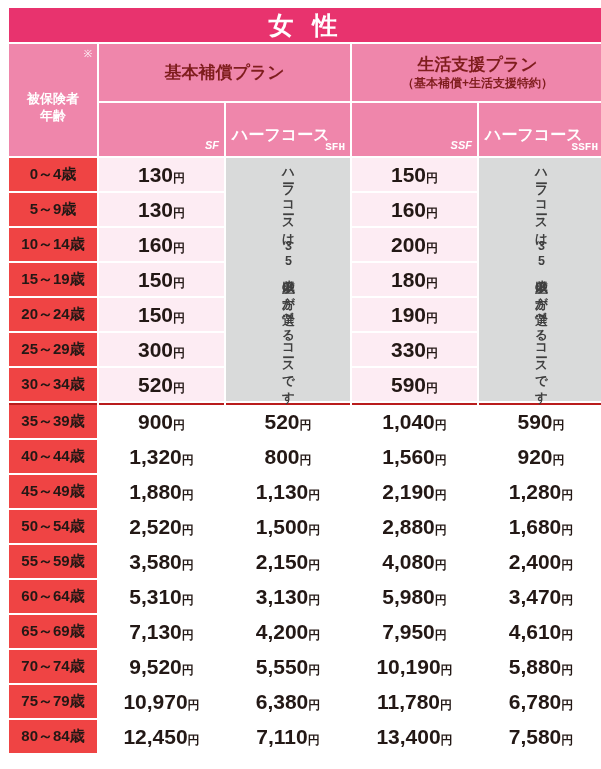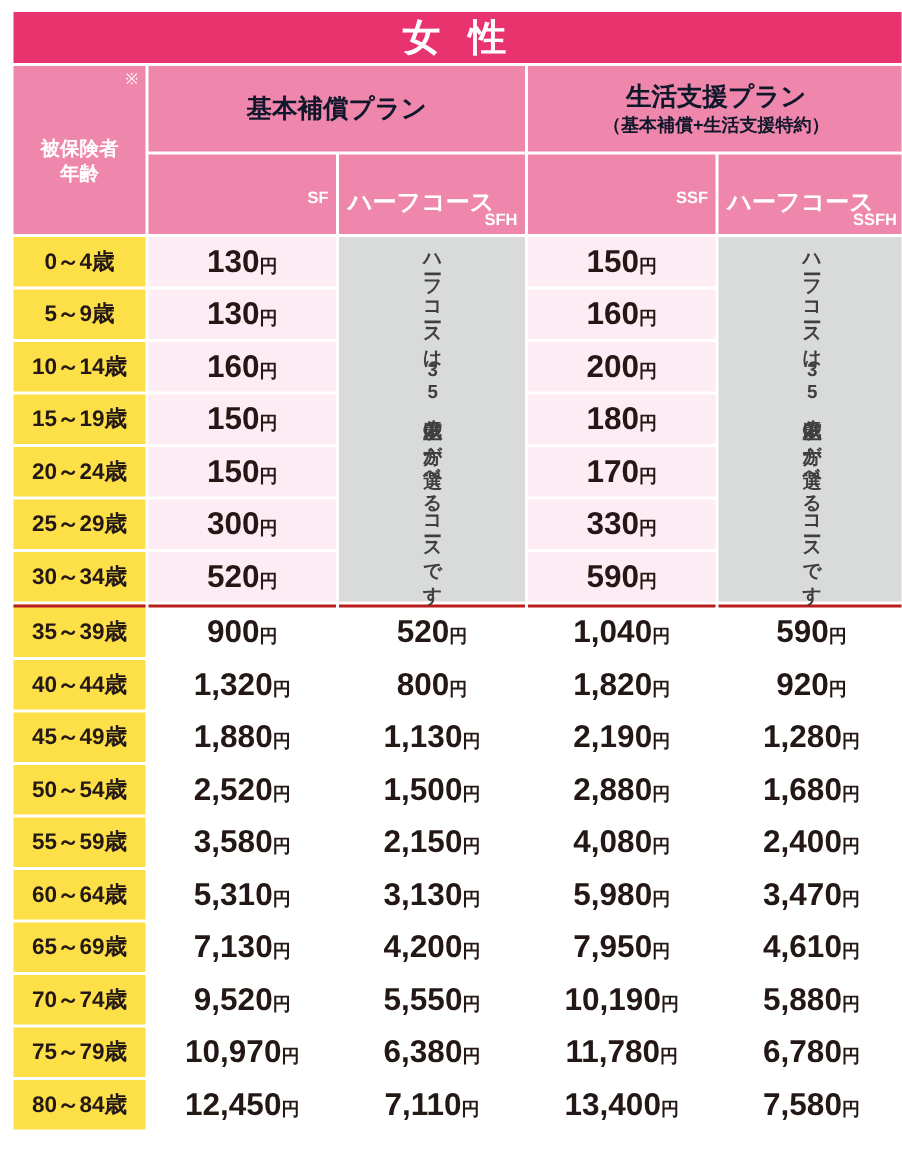--- a/index.html
+++ b/index.html
@@ -39,21 +39,21 @@
     color: #ffffff;
     font-size: 25px;
     letter-spacing: 6px;
     height: 34px;
     line-height: 34px;
     font-weight: bold;
   }
   
   .plan-head {
     background: #ef86ab;
-    color: #0f172a;
+    color: #7f1d1d;
     font-size: 17px;
     line-height: 1.25;
     height: 56px;
     padding: 2px 2px;
   }
   .plan-head .sub {
     font-size: 12px;
     display: block;
     font-weight: bold;
   }
@@ -80,23 +80,24 @@
   .code-head {
     background: #ef86ab;
     color: #ffffff;
     height: 52px;
     position: relative;
     font-size: 11px;
   }
   .code-head .code {
     position: absolute;
     right: 5px;
-    bottom: 18px;
+    bottom: 5px;
     font-size: 11px;
     font-weight: bold;
+    font-style: italic;
   }
   .half-head {
     background: #ef86ab;
     color: #ffffff;
     height: 52px;
     position: relative;
   }
   .half-head .hc {
     position: absolute;
     left: 6px;
@@ -104,24 +105,25 @@
     font-size: 16px;
     font-weight: bold;
     margin-top: 14px;
   }
   .half-head .code {
     position: absolute;
     right: 5px;
     bottom: 3px;
     font-size: 11px;
     font-weight: bold;
+    font-family: Liberation Mono, monospace;
   }
   
   .age {
-    background: #fde047;
+    background: #ef4444;
     color: #231815;
     font-size: 15px;
     height: 33px;
     white-space: nowrap;
   }
   
   .val {
     background: #ffffff;
     font-size: 21px;
     height: 33px;
@@ -223,21 +225,21 @@
           <td class="val pale"><span>200</span><span class="yen">円</span></td>
         </tr>
         <tr>
           <td class="age">15～19歳</td>
           <td class="val pale"><span>150</span><span class="yen">円</span></td>
           <td class="val pale"><span>180</span><span class="yen">円</span></td>
         </tr>
         <tr>
           <td class="age">20～24歳</td>
           <td class="val pale"><span>150</span><span class="yen">円</span></td>
-          <td class="val pale"><span>170</span><span class="yen">円</span></td>
+          <td class="val pale"><span>190</span><span class="yen">円</span></td>
         </tr>
         <tr>
           <td class="age">25～29歳</td>
           <td class="val pale"><span>300</span><span class="yen">円</span></td>
           <td class="val pale"><span>330</span><span class="yen">円</span></td>
         </tr>
         <tr>
           <td class="age">30～34歳</td>
           <td class="val pale"><span>520</span><span class="yen">円</span></td>
           <td class="val pale"><span>590</span><span class="yen">円</span></td>
@@ -246,21 +248,21 @@
           <td class="age">35～39歳</td>
           <td class="val"><span>900</span><span class="yen">円</span></td>
           <td class="val"><span>520</span><span class="yen">円</span></td>
           <td class="val"><span>1,040</span><span class="yen">円</span></td>
           <td class="val"><span>590</span><span class="yen">円</span></td>
         </tr>
         <tr>
           <td class="age">40～44歳</td>
           <td class="val"><span>1,320</span><span class="yen">円</span></td>
           <td class="val"><span>800</span><span class="yen">円</span></td>
-          <td class="val"><span>1,820</span><span class="yen">円</span></td>
+          <td class="val"><span>1,560</span><span class="yen">円</span></td>
           <td class="val"><span>920</span><span class="yen">円</span></td>
         </tr>
         <tr>
           <td class="age">45～49歳</td>
           <td class="val"><span>1,880</span><span class="yen">円</span></td>
           <td class="val"><span>1,130</span><span class="yen">円</span></td>
           <td class="val"><span>2,190</span><span class="yen">円</span></td>
           <td class="val"><span>1,280</span><span class="yen">円</span></td>
         </tr>
         <tr>

